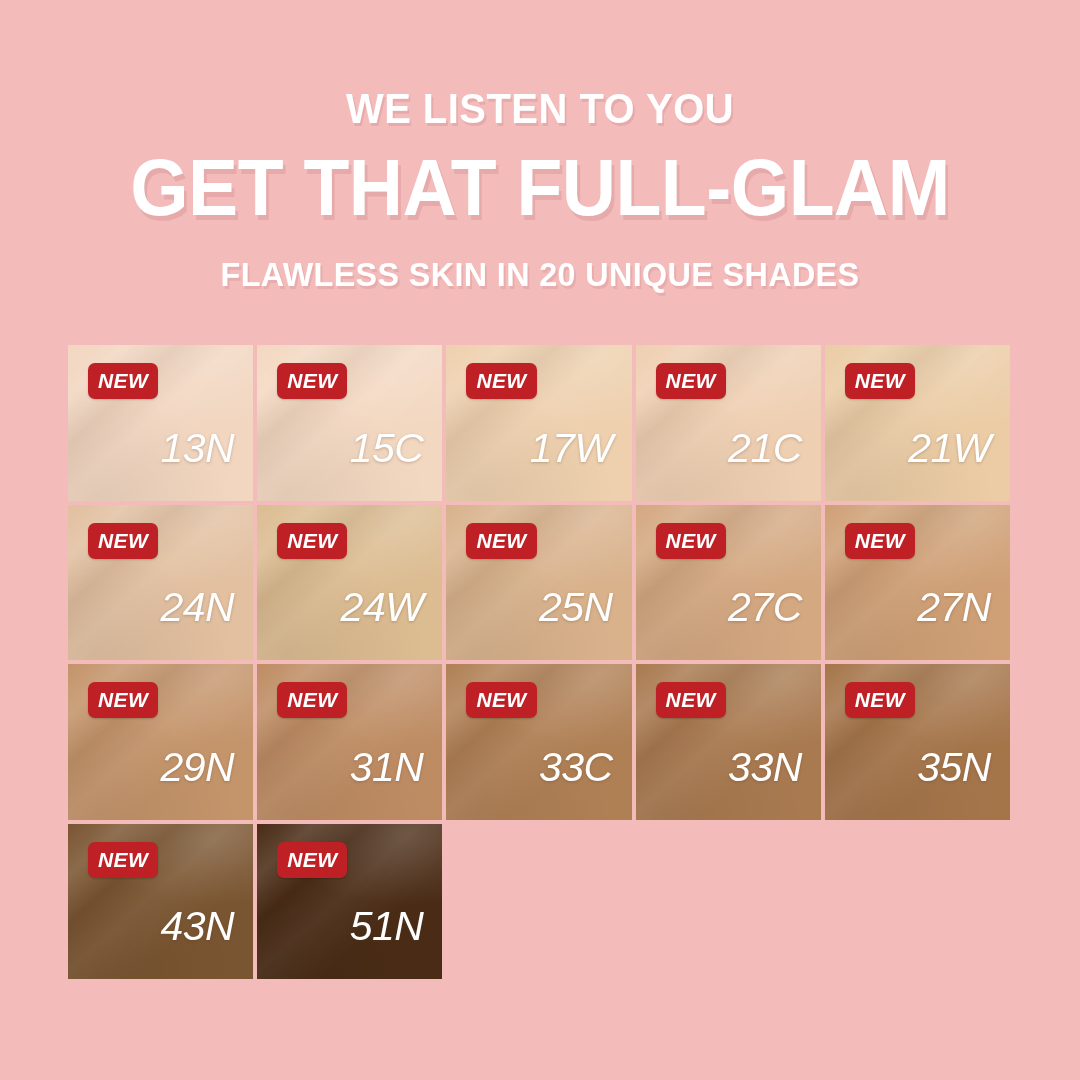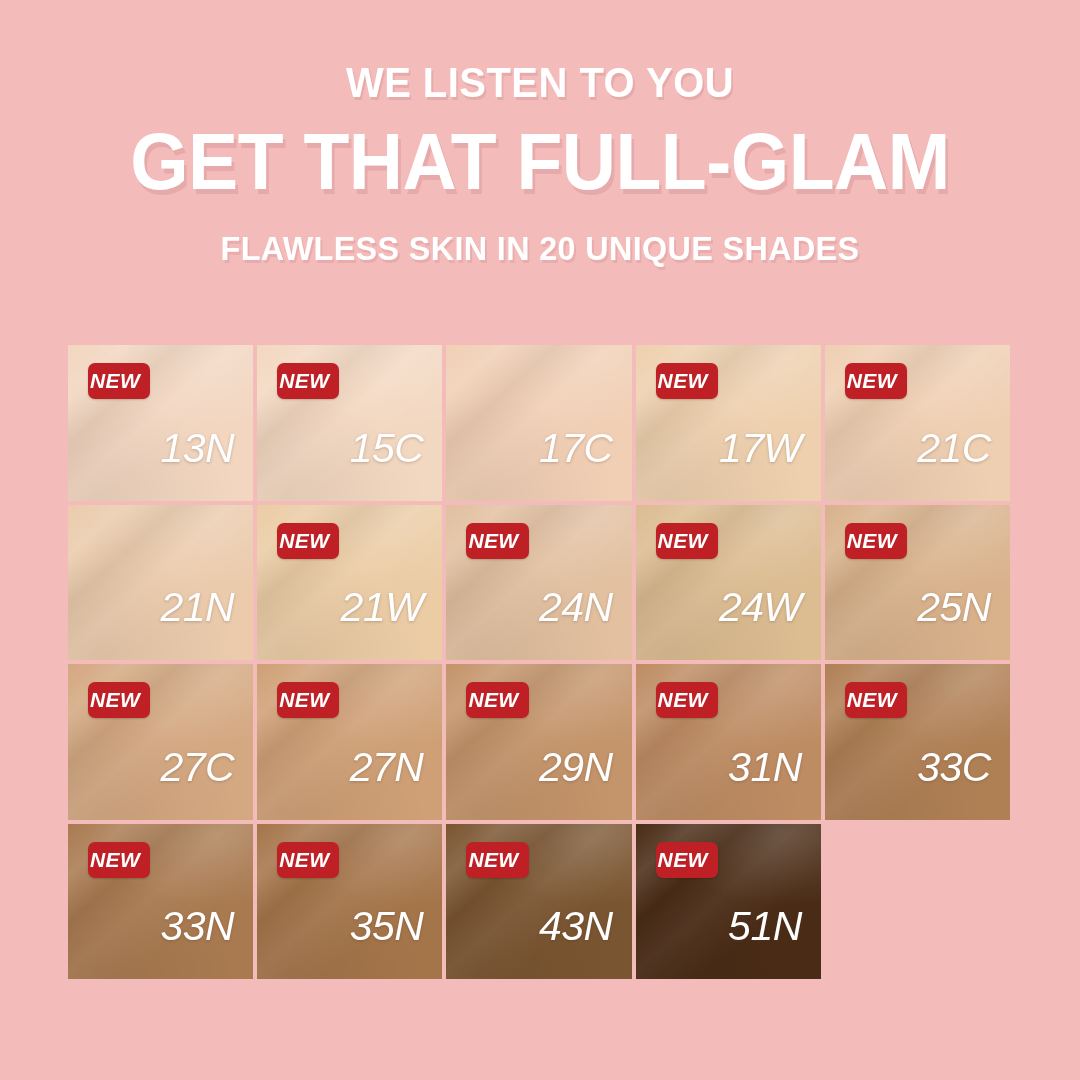--- a/index.html
+++ b/index.html
@@ -24,21 +24,21 @@
     background: #F4BBBB;
     display: flex;
     flex-direction: column;
     align-items: center;
   }
 
   
   .headline {
     width: 100%;
     text-align: center;
-    padding-top: 60px;
+    padding-top: 86px;
   }
 
   .eyebrow {
     font-size: 43px;
     font-weight: bold;
     letter-spacing: 0.5px;
     color: #FFFFFF;
     line-height: 1.05;
     transform: scaleX(0.93);
     text-shadow: 2px 3px 0 rgba(214,150,150,0.45);
@@ -121,21 +121,21 @@
     position: absolute;
     left: 20px;
     top: 18px;
     background: #BE2026;
     color: #FFFFFF;
     font-size: 21px;
     font-weight: bold;
     font-style: italic;
     letter-spacing: 0.4px;
     line-height: 1;
-    padding: 7px 10px 8px 2px;
+    padding: 7px 10px 8px 10px;
     border-radius: 7px;
     z-index: 3;
     box-shadow: 0 1px 2px rgba(0,0,0,0.18);
   }
 
   .shade-label {
     position: absolute;
     right: 19px;
     bottom: 32px;
     color: #FFFFFF;
@@ -162,33 +162,27 @@
   <div class="grid-wrap">
     <div class="grid" id="shade-grid">
         <div class="swatch" style="background: rgb(242, 214, 192);">
           <span class="badge" style="background: rgb(190, 32, 38);">NEW</span>
           <span class="shade-label">13N</span>
         </div>
         <div class="swatch" style="background: rgb(243, 216, 193);">
           <span class="badge" style="background: rgb(190, 32, 38);">NEW</span>
           <span class="shade-label">15C</span>
         </div>
-        <div class="swatch" style="background: rgb(241, 207, 181);">
-          <span class="shade-label">17C</span>
-        </div>
         <div class="swatch" style="background: rgb(238, 208, 174);">
           <span class="badge" style="background: rgb(190, 32, 38);">NEW</span>
           <span class="shade-label">17W</span>
         </div>
         <div class="swatch" style="background: rgb(239, 207, 178);">
           <span class="badge" style="background: rgb(190, 32, 38);">NEW</span>
           <span class="shade-label">21C</span>
-        </div>
-        <div class="swatch" style="background: rgb(235, 203, 172);">
-          <span class="shade-label">21N</span>
         </div>
         <div class="swatch" style="background: rgb(235, 204, 165);">
           <span class="badge" style="background: rgb(190, 32, 38);">NEW</span>
           <span class="shade-label">21W</span>
         </div>
         <div class="swatch" style="background: rgb(226, 192, 160);">
           <span class="badge" style="background: rgb(190, 32, 38);">NEW</span>
           <span class="shade-label">24N</span>
         </div>
         <div class="swatch" style="background: rgb(220, 188, 145);">

